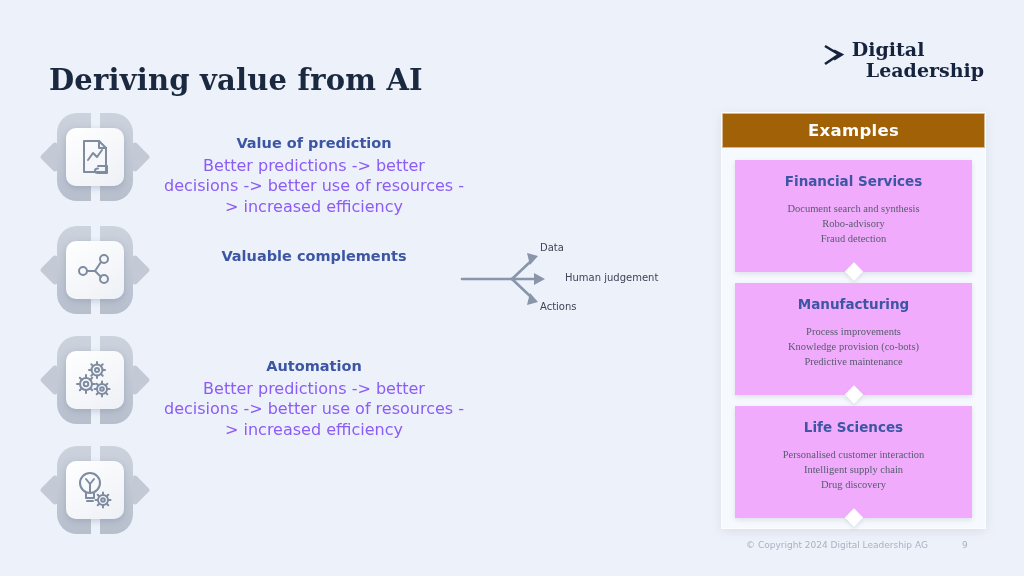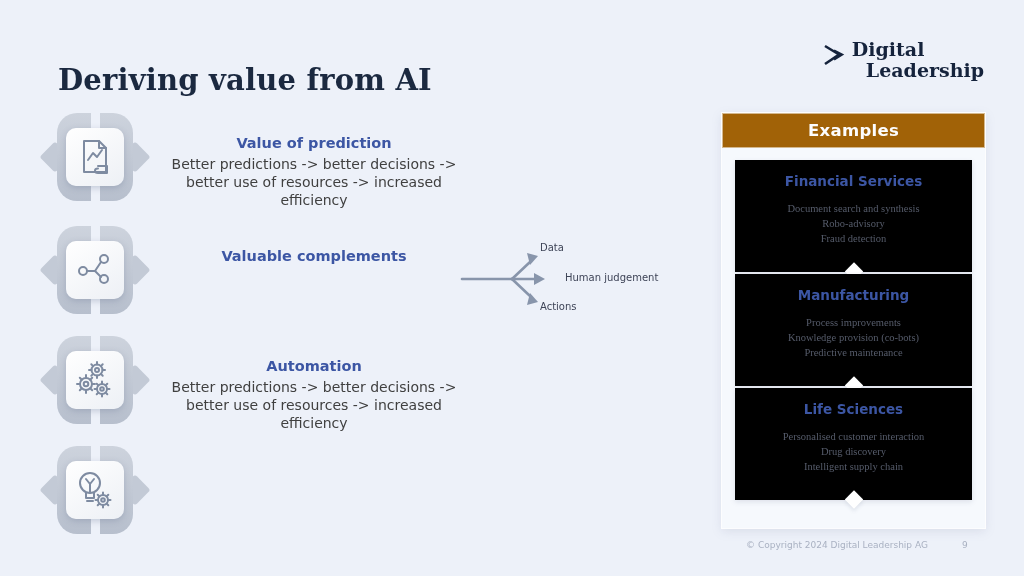--- a/index.html
+++ b/index.html
@@ -4,21 +4,21 @@
 <style>
   html,body{margin:0;padding:0;}
   body{
     width:1024px;height:576px;position:relative;overflow:hidden;
     background:#edf1f9;
     font-family:"DejaVu Sans","Liberation Sans",sans-serif;
     -webkit-font-smoothing:antialiased;
   }
   
   .slide-title{
-    position:absolute;left:58px;top:44px;
+    position:absolute;left:49px;top:44px;
     font-family:"DejaVu Serif","Liberation Serif",serif;
     font-weight:700;font-size:29px;color:#1b2940;letter-spacing:.2px;text-align:right;
   }
   .logo{position:absolute;right:40px;top:40px;display:flex;align-items:flex-start;gap:0;}
   .logo-chevron{margin-top:3px;}
   .logo-text{
     font-family:"DejaVu Serif","Liberation Serif",serif;
     font-weight:700;font-size:19px;line-height:1.0;color:#15233c;
   }
   .logo-text .l2{margin-left:14px;margin-top:2px;}
@@ -33,35 +33,35 @@
          background:linear-gradient(180deg,#cdd3dd,#b7bfcd);border-radius:20px;}
   .slot{position:absolute;left:50%;top:-2px;bottom:-2px;width:9px;margin-left:-4.5px;background:#edf1f9;}
   .inner{position:absolute;left:50%;top:50%;transform:translate(-50%,-50%);
          width:58px;height:58px;border-radius:10px;
          background:linear-gradient(145deg,#ffffff,#edf0f5);
          box-shadow:0 2px 6px rgba(96,108,138,.30);
          display:flex;align-items:center;justify-content:center;}
   .inner svg{stroke:#7e8ba1;fill:none;stroke-width:2;stroke-linecap:round;stroke-linejoin:round;}
   .item-text{padding-top:22px;width:300px;}
   .item-heading{font-size:14.5px;font-weight:700;color:#3c56a4;margin-bottom:5px;}
-  .item-body{font-size:14px;color:#404040;line-height:1.28;}
+  .item-body{font-size:16px;color:#8b5cf6;line-height:1.28;}
   
   .fork-svg{position:absolute;left:458px;top:235px;}
   .fork-label{position:absolute;font-size:10px;color:#3e4457;}
   .lbl-data{left:540px;top:242px;}
   .lbl-human{left:565px;top:272px;}
   .lbl-actions{left:540px;top:301px;}
   
   .panel{position:absolute;left:722px;top:113px;width:263px;height:415px;
          background:#f6f9fd;box-shadow:0 0 0 1px rgba(255,255,255,.9),0 3px 10px rgba(120,130,160,.18);}
   .panel-header{height:35px;background:#a16207;display:flex;align-items:center;justify-content:center;
                 box-shadow:inset 0 0 0 1px rgba(255,255,255,.55);}
   .panel-header span{color:#fdfdfe;font-weight:700;font-size:16.5px;letter-spacing:.3px;}
   .panel-body{padding:12px 13px 12px;}
-  .card{position:relative;background:#000000;margin-bottom:2px;min-height:112px;
+  .card{position:relative;background:#f0abfc;margin-bottom:11px;min-height:112px;
         box-shadow:0 2px 5px rgba(110,120,150,.18);padding:13px 8px 10px;box-sizing:border-box;}
   .card::after{content:"";position:absolute;left:50%;bottom:-6px;width:13px;height:13px;
         background:#ffffff;transform:translateX(-50%) rotate(45deg);
         box-shadow:2px 2px 4px rgba(110,120,150,.15);}
   .card-title{text-align:center;font-size:13.5px;font-weight:700;color:#3c56a4;margin-bottom:12px;}
   .card-line{text-align:center;font-size:10.5px;color:#565c6b;line-height:1.45;font-family:Liberation Serif, serif;}
   
   .footer-copy{position:absolute;left:722px;top:540px;width:230px;text-align:center;
                font-size:9px;color:#a9b1c2;}
   .page-number{position:absolute;left:962px;top:540px;font-size:9px;color:#a9b1c2;}
@@ -215,21 +215,21 @@
     <div class="card">
       <div class="card-title">Manufacturing</div>
       <div class="card-line">Process improvements</div>
       <div class="card-line">Knowledge provision (co-bots)</div>
       <div class="card-line">Predictive maintenance</div>
     </div>
 
     <div class="card">
       <div class="card-title">Life Sciences</div>
       <div class="card-line">Personalised customer interaction</div>
+      <div class="card-line">Intelligent supply chain</div>
       <div class="card-line">Drug discovery</div>
-      <div class="card-line">Intelligent supply chain</div>
     </div>
 
   </div>
 </div>
 
 <div class="footer-copy">© Copyright 2024 Digital Leadership AG</div>
 <div class="page-number">9</div>
 
 </body></html>

